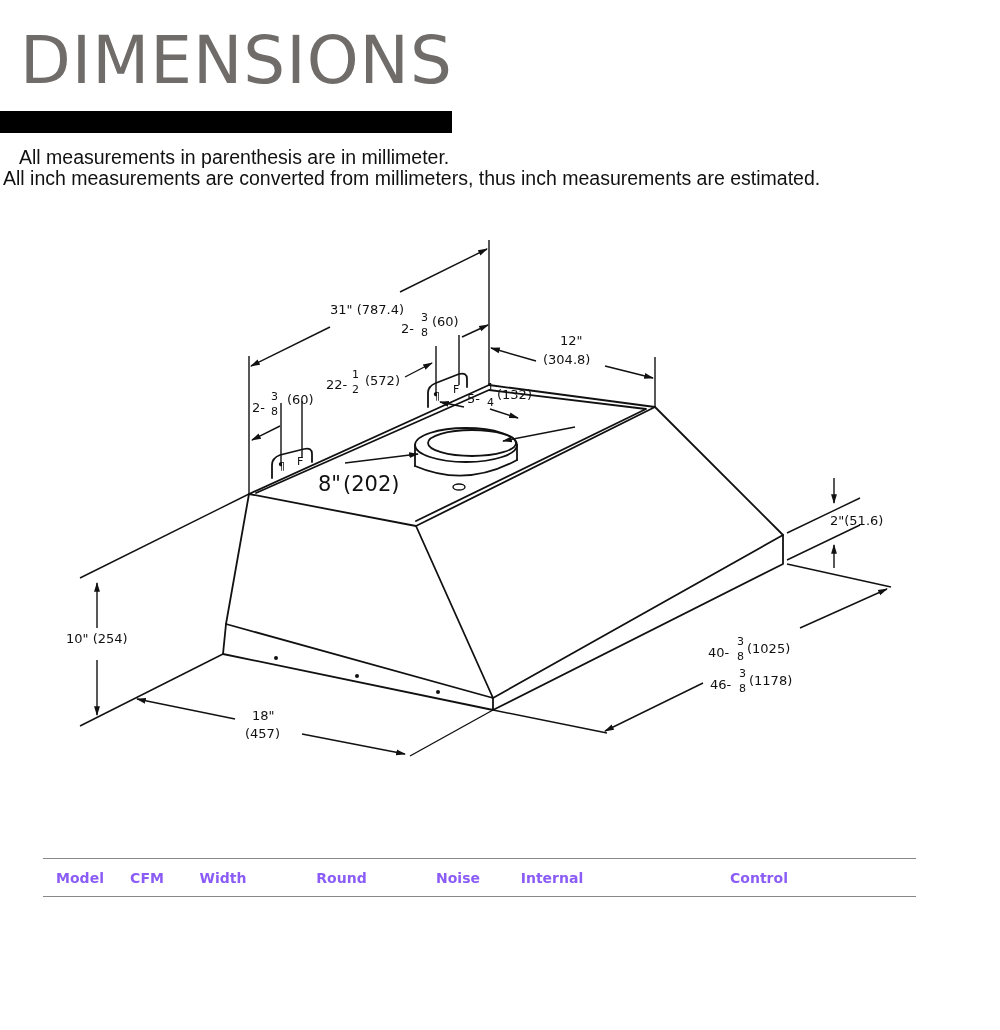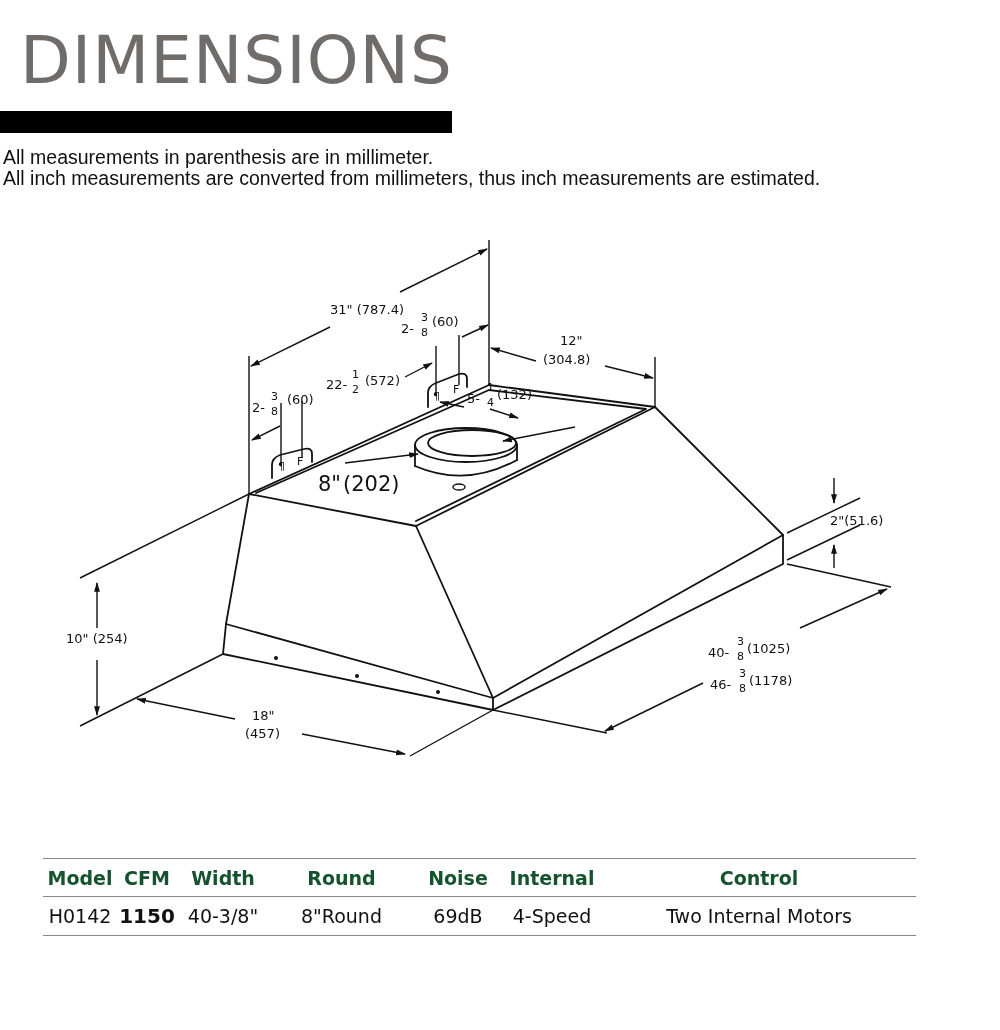--- a/index.html
+++ b/index.html
@@ -1,30 +1,30 @@
 <!DOCTYPE html>
 <html><head>
 <meta charset="utf-8">
 <style>
   html, body { margin:0; padding:0; background:#ffffff; }
   body { width:1000px; height:1030px; position:relative; overflow:hidden; font-family:"DejaVu Sans", sans-serif; color:#000; }
   .title { position:absolute; left:20px; top:28px; font-family:"DejaVu Sans", sans-serif; font-size:66px; letter-spacing:1px; color:#6f6c69; line-height:1; font-weight:normal; }
   .title-bar { position:absolute; left:0; top:111px; width:452px; height:22px; background:#000; }
   .note { position:absolute; left:3px; font-family:"Liberation Sans", sans-serif; font-size:19.5px; color:#111; white-space:nowrap; }
-  .note1 { top:146px; }
+  .note1 { top:146px;margin-left:16px; }
   .note2 { top:167px; }
   svg.drawing { position:absolute; left:0; top:220px; width:1000px; height:600px; }
   .ln { stroke:#111; stroke-width:1.8; fill:none; stroke-linecap:round; stroke-linejoin:round; }
   .thin { stroke:#111; stroke-width:1.4; fill:none; }
   .dim-text { font-family:"DejaVu Sans", sans-serif; font-size:13px; fill:#111; }
   .dim-big { font-family:"DejaVu Sans", sans-serif; font-size:21px; fill:#111; }
   .frac { font-family:"DejaVu Sans", sans-serif; font-size:11px; fill:#111; }
   table.spec { position:absolute; left:43px; top:858px; width:873px; border-collapse:collapse; font-family:"DejaVu Sans", sans-serif; }
   table.spec th, table.spec td { border-top:1.5px solid #888; border-bottom:1.5px solid #888; text-align:center; padding:0; white-space:nowrap; }
-  table.spec th { height:37px; font-size:19px; font-weight:bold; color:#14532d; }
+  table.spec th { height:37px; font-size:14px; font-weight:bold; color:#8b5cf6; }
   table.spec td { height:38px; font-size:19px; color:#111; }
   table.spec td.cfm { font-size:20px; font-weight:bold; }
 </style>
 </head>
 <body>
 
 <div class="title">DIMENSIONS</div>
 <div class="title-bar"></div>
 <div class="note note1">All measurements in parenthesis are in millimeter.</div>
 <div class="note note2">All inch measurements are converted from millimeters, thus inch measurements are  estimated.</div>
@@ -170,23 +170,14 @@
       <th style="width:74px">Model</th>
       <th style="width:60px">CFM</th>
       <th style="width:92px">Width</th>
       <th style="width:145px">Round</th>
       <th style="width:88px">Noise</th>
       <th style="width:100px">Internal</th>
       <th>Control</th>
     </tr>
   </thead>
   <tbody>
-    <tr>
-      <td>H0142</td>
-      <td class="cfm">1150</td>
-      <td>40-3/8"</td>
-      <td>8"Round</td>
-      <td>69dB</td>
-      <td>4-Speed</td>
-      <td>Two Internal Motors</td>
-    </tr>
   </tbody>
 </table>
 
 </body></html>

